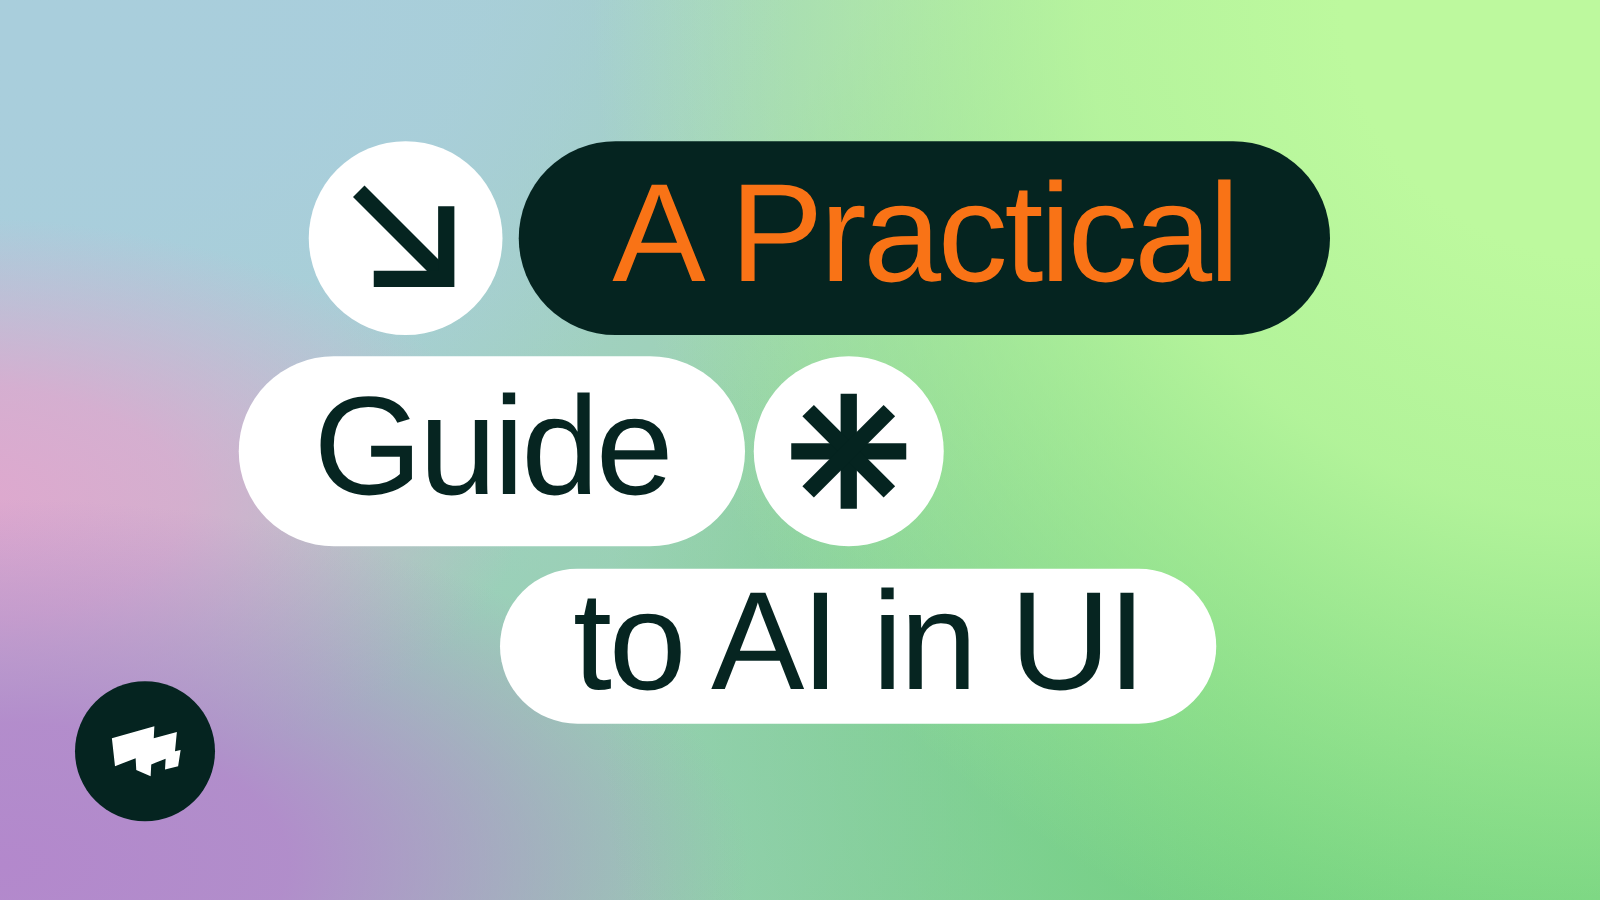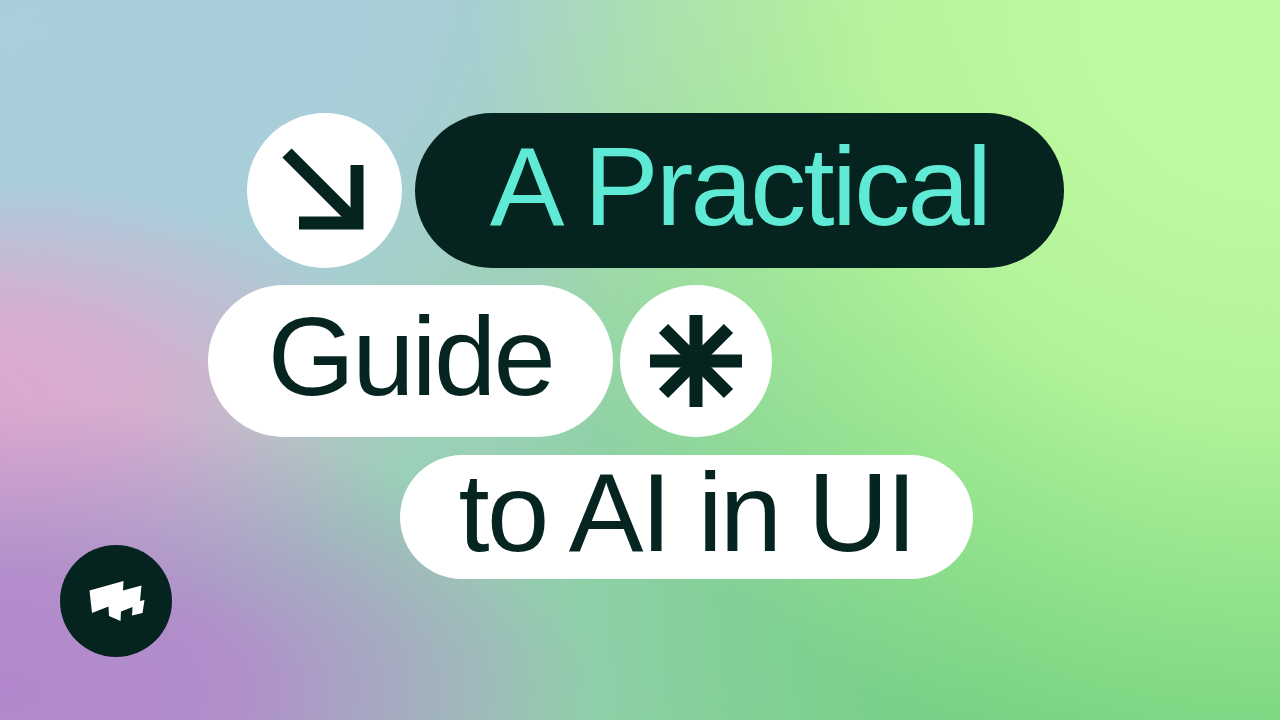--- a/index.html
+++ b/index.html
@@ -37,32 +37,32 @@
     inset: 0;
   }
 
   .row {
     position: absolute;
     display: flex;
     align-items: center;
   }
 
   #row-1 { left: 247px; top: 113px; height: 155px; }
-  #row-2 { left: 208px; top: 285px; height: 152px; }
+  #row-2 { left: 191px; top: 285px; height: 152px; }
   #row-3 { left: 400px; top: 455px; height: 124px; }
 
   
   .pill {
     height: 100%;
     border-radius: 999px;
     display: flex;
     align-items: center;
     justify-content: center;
   }
-  .pill-dark  { background: #052420; color: #5eead4; }
+  .pill-dark  { background: #052420; color: #f97316; }
   .pill-light { background: #ffffff; color: #062521; }
 
   .pill-text {
     font-size: 112px;
     font-weight: 500;
     letter-spacing: -0.024em;
     line-height: 1;
     white-space: nowrap;
     transform: translateY(-0.035em);
   }

